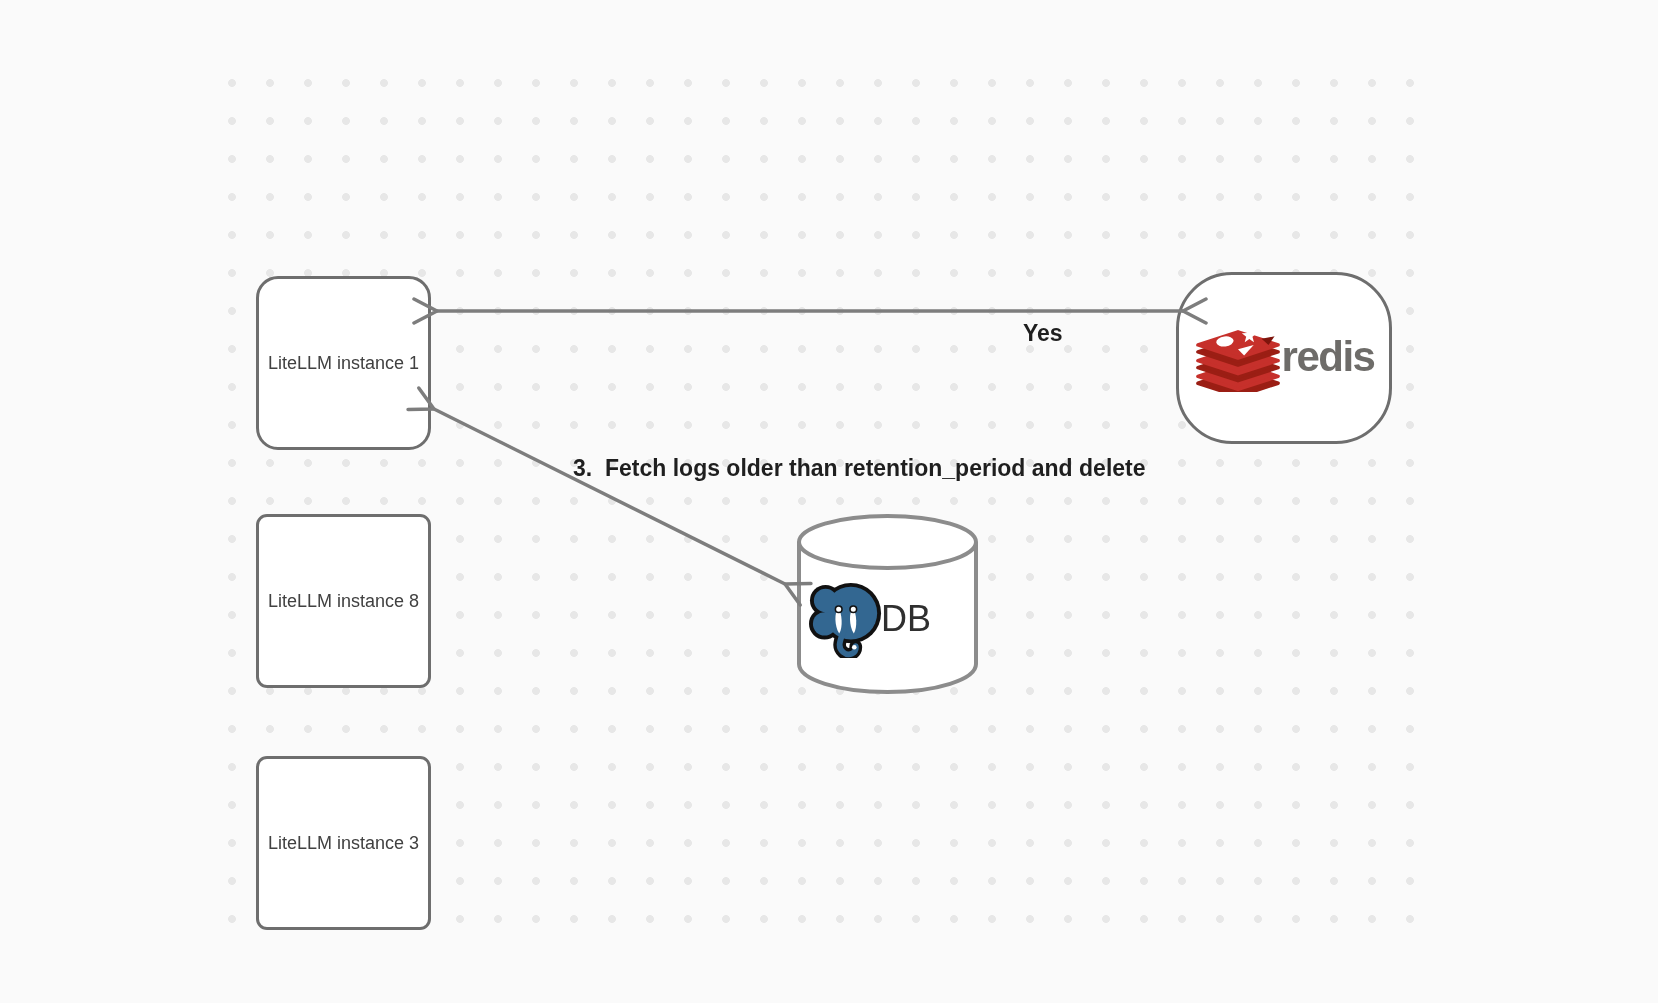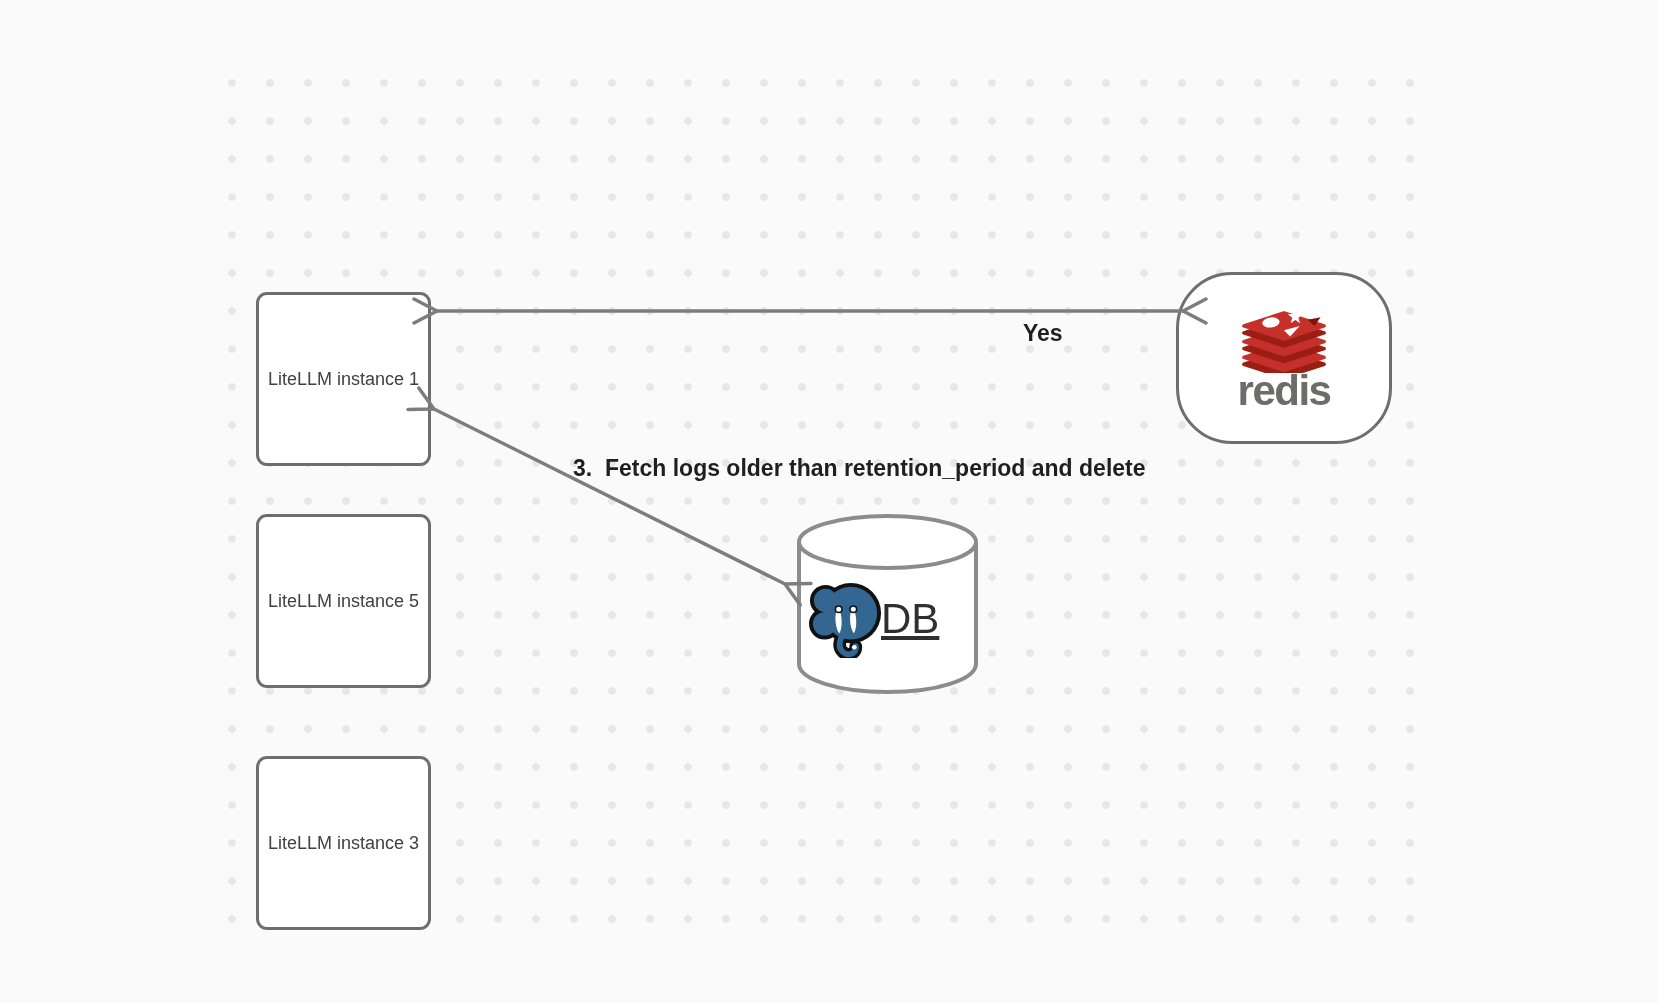--- a/index.html
+++ b/index.html
@@ -16,42 +16,42 @@
   
   .node-box{
     position:absolute;width:175px;height:174px;box-sizing:border-box;
     background:#ffffff;border:3.5px solid #6e6e6e;border-radius:11px;
     display:flex;align-items:center;justify-content:center;
   }
   .node-box .node-label{
     font-size:18px;color:#414141;white-space:pre;
   }
 
-  #litellm-1{left:256px;top:292px;}
+  #litellm-1{left:256px;top:276px;border-radius:22px;}
   #litellm-2{left:256px;top:514px;}
   #litellm-3{left:256px;top:756px;text-align:center;}
 
   
   #redis-node{
     position:absolute;left:1176px;top:272px;width:216px;height:172px;box-sizing:border-box;
     background:#ffffff;border:3.5px solid #6e6e6e;border-radius:56px;
-    display:flex;flex-direction:column;align-items:center;justify-content:center;
+    display:flex;flex-direction:row;align-items:center;justify-content:center;
   }
   .redis-wordmark{
     font-size:42px;font-weight:bold;color:#6e6c69;letter-spacing:-1.5px;
     line-height:1;margin-top:-3px;
   }
 
   
   #db-node{position:absolute;left:795px;top:512px;width:185px;height:185px;}
   #db-content{
     position:absolute;left:809px;top:578px;width:160px;height:82px;
     display:flex;align-items:center;
   }
-  .db-label{font-size:42px;color:#2f2f2f;line-height:1;margin-left:-2px;text-decoration:underline;}
+  .db-label{font-size:36px;color:#2f2f2f;line-height:1;margin-left:-2px;}
 
   
   .edge-label{
     position:absolute;font-size:23px;font-weight:bold;color:#1f1f1f;
     white-space:pre;line-height:26px;
   }
   #edge1-label{left:493px;top:281px;}
   #edge1-response{left:1023px;top:281px;margin-top:39px;}
   #edge2-label{left:573px;top:455px;}
 
@@ -62,21 +62,21 @@
 <body>
 
 <div id="canvas">
 
   <div class="dot-grid"></div>
 
   <div class="node-box" id="litellm-1">
     <span class="node-label">LiteLLM instance 1</span>
   </div>
   <div class="node-box" id="litellm-2">
-    <span class="node-label">LiteLLM instance 5</span>
+    <span class="node-label">LiteLLM instance 8</span>
   </div>
   <div class="node-box" id="litellm-3">
     <span class="node-label">LiteLLM instance 3</span>
   </div>
 
   <div id="redis-node">
     <svg width="88" height="68" viewBox="0 0 100 78" aria-hidden="true">
 
       <g stroke-linejoin="round">
         <path d="M4,68 L50,53 L96,68 L50,83 Z" fill="#9b1e14" stroke="#9b1e14" stroke-width="4"></path>

